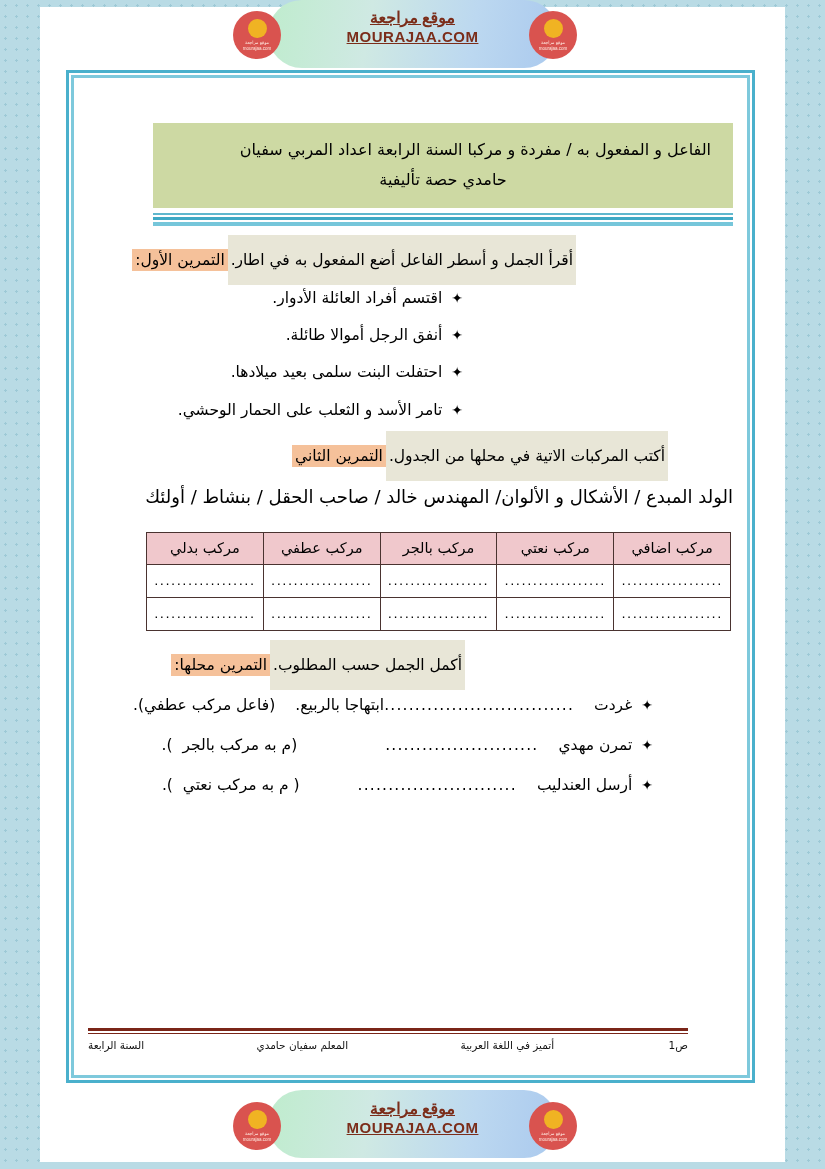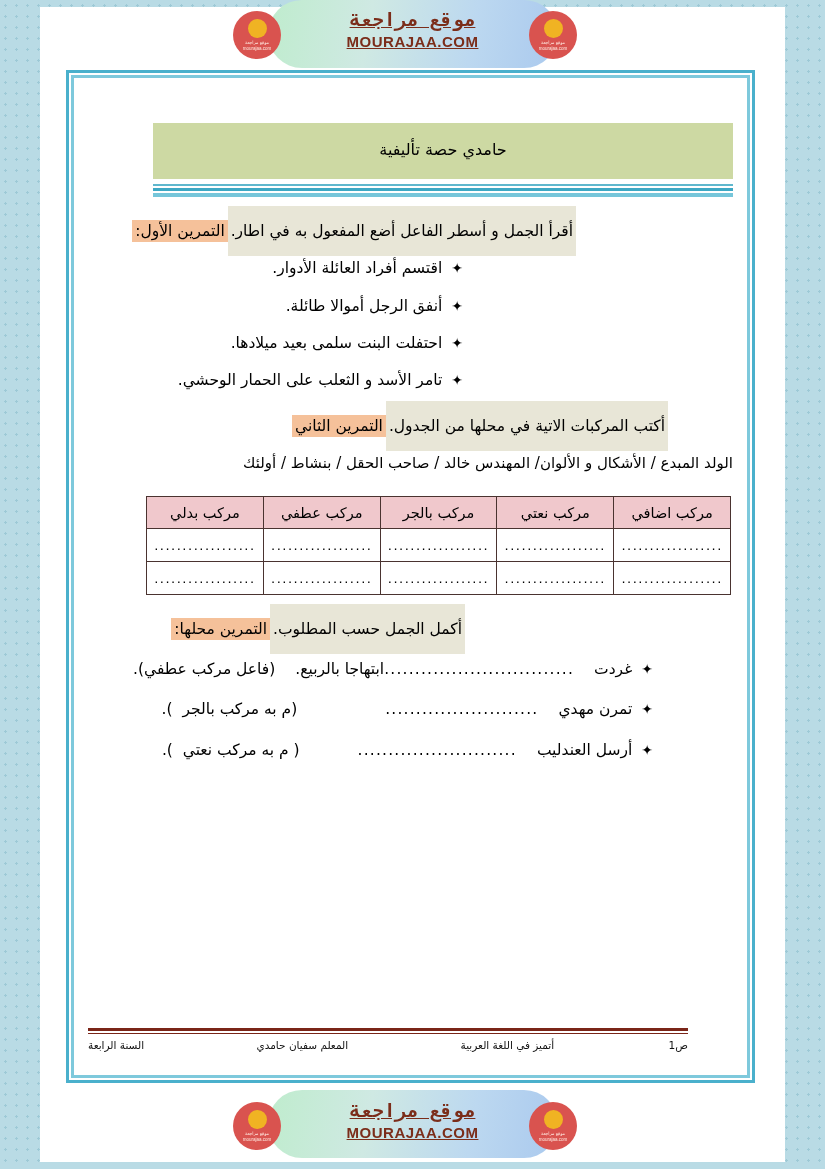--- a/index.html
+++ b/index.html
@@ -54,22 +54,22 @@
   .banner-text {
     position: absolute;
     left: 50%;
     transform: translateX(-50%);
     text-align: center;
     width: 300px;
     color: #7b2d1a;
     z-index: 2;
   }
   .banner-line1 {
-    font-family: Liberation Mono, monospace;
-    font-size: 19px;
+    font-family: Liberation Serif, serif;
+    font-size: 16px;
     font-weight: bold;
     text-decoration: underline;
     letter-spacing: 0.5px;
     direction: rtl;
   }
   .banner-line2 {
     font-family: "Liberation Sans", sans-serif;
     font-size: 15px;
     font-weight: bold;
     text-decoration: underline;
@@ -216,21 +216,21 @@
     margin-left: 9px;
     flex: none;
   }
   .bullet-text { white-space: pre-wrap; }
 
   .list-ex1 { padding-right: 270px; }
 
   
   .word-pool {
     margin-top: 10px;
-    font-size: 15px;
+    font-size: 18px;
     line-height: 1.95;
     text-align: right;
   }
   .word-pool .pool-line-2 { text-align: center; }
 
   
   table.cmp-table {
     border-collapse: collapse;
     margin-top: 18px;
     margin-right: 2px;
@@ -292,20 +292,21 @@
 <body>
 
 <div class="sheet"></div>
 
 <div class="frame-outer"></div>
 <div class="frame-inner"></div>
 
 <div class="content">
 
   <div class="title-block">
+    <div class="title-line title-line-1">الفاعل و المفعول به / مفردة و مركبا   السنة الرابعة     اعداد المربي سفيان</div>
     <div class="title-line title-line-2">حامدي حصة تأليفية</div>
   </div>
   <div class="stripe-group">
     <div class="stripe s1"></div>
     <div class="stripe s2"></div>
     <div class="stripe s3"></div>
     <div class="stripe s4"></div>
     <div class="stripe s5"></div>
   </div>
 

